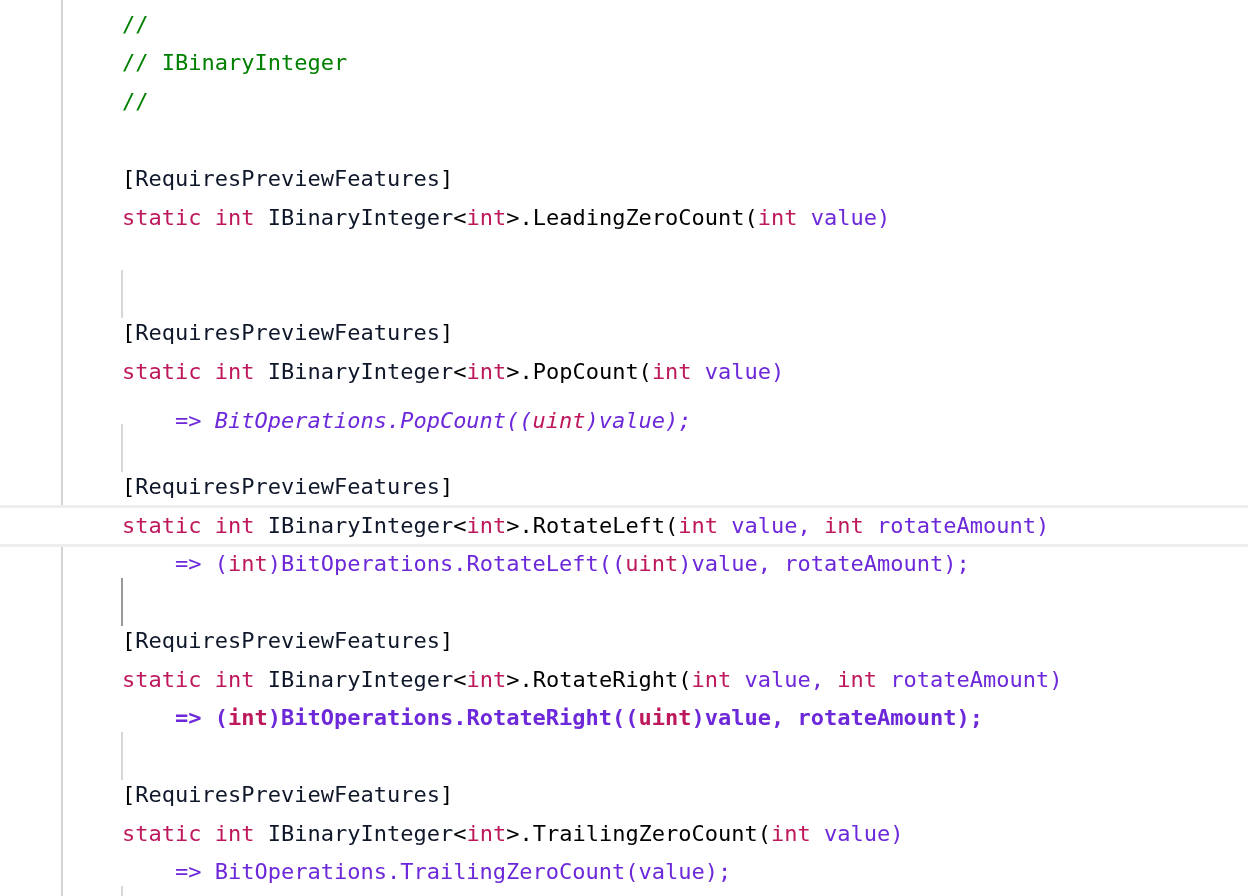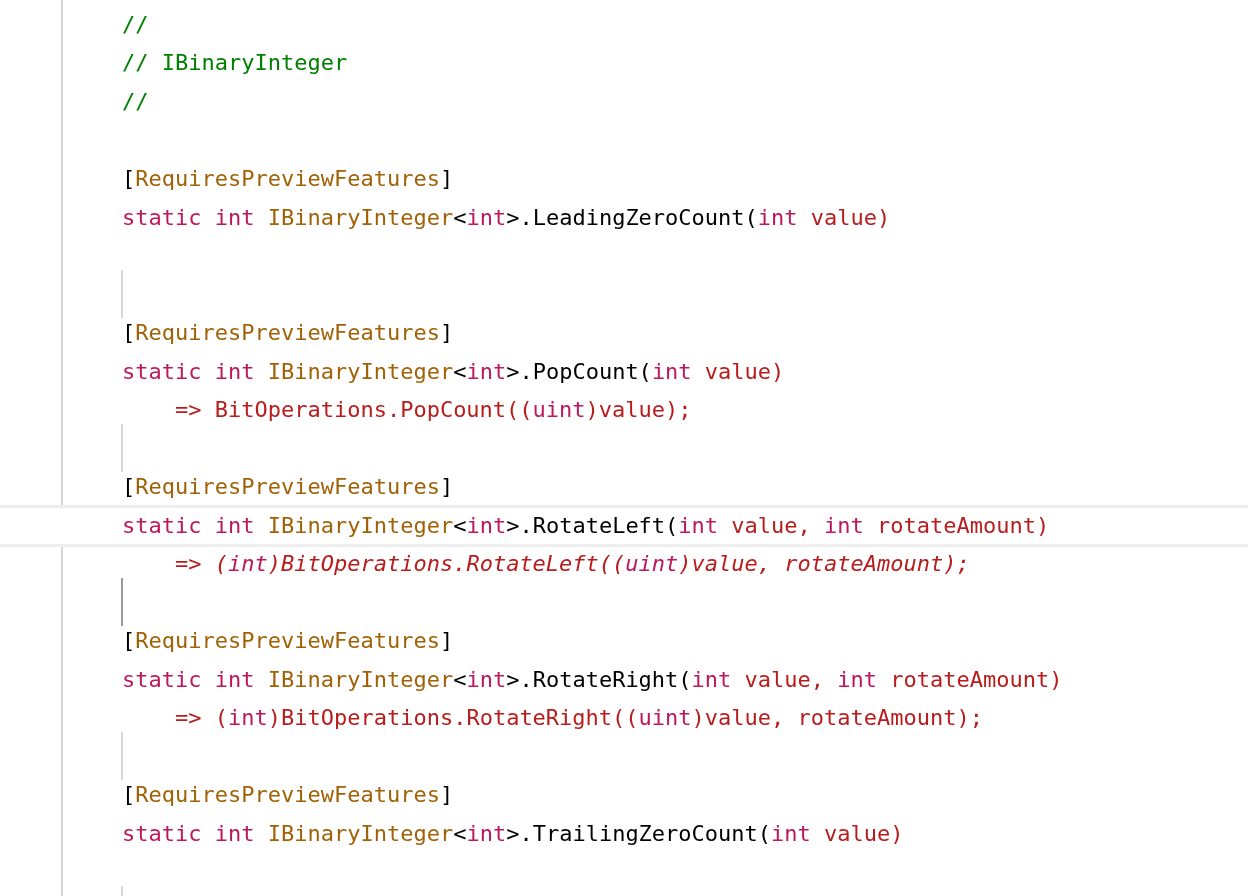--- a/index.html
+++ b/index.html
@@ -74,23 +74,23 @@
   .indent-guide {
     position: absolute;
     width: 2px;
     background: #d7d7d7;
   }
   .indent-guide.active {
     background: #9a9a9a;
   }
 
   .tok-kw      { color: #be185d; }
-  .tok-type    { color: #a16207; }
+  .tok-type    { color: #0f172a; }
   .tok-comment { color: #008000; }
-  .tok-plain   { color: #b91c1c; }
+  .tok-plain   { color: #6d28d9; }
   .tok-punct   { color: #000000; }
 </style>
 </head>
 <body>
 
 <div class="editor">
 
   <div class="gutter"></div>
   <div class="gutter-separator"></div>
 
@@ -99,32 +99,33 @@
   <div class="code-surface" id="code-surface">
       <div class="line" style="top: 6px;"><span class="tok-comment">//</span></div>
       <div class="line" style="top: 44px;"><span class="tok-comment">// IBinaryInteger</span></div>
       <div class="line" style="top: 83px;"><span class="tok-comment">//</span></div>
       <div class="line" style="top: 122px;"></div>
       <div class="line" style="top: 160px;"><span class="tok-punct">[</span><span class="tok-type">RequiresPreviewFeatures</span><span class="tok-punct">]</span></div>
       <div class="line" style="top: 199px;"><span class="tok-kw">static</span><span class="tok-plain"> </span><span class="tok-kw">int</span><span class="tok-plain"> </span><span class="tok-type">IBinaryInteger</span><span class="tok-punct">&lt;</span><span class="tok-kw">int</span><span class="tok-punct">&gt;.LeadingZeroCount(</span><span class="tok-kw">int</span><span class="tok-plain"> value)</span></div>
       <div class="line" style="top: 276px;"></div>
       <div class="line" style="top: 314px;"><span class="tok-punct">[</span><span class="tok-type">RequiresPreviewFeatures</span><span class="tok-punct">]</span></div>
       <div class="line" style="top: 353px;"><span class="tok-kw">static</span><span class="tok-plain"> </span><span class="tok-kw">int</span><span class="tok-plain"> </span><span class="tok-type">IBinaryInteger</span><span class="tok-punct">&lt;</span><span class="tok-kw">int</span><span class="tok-punct">&gt;.PopCount(</span><span class="tok-kw">int</span><span class="tok-plain"> value)</span></div>
-      <div class="line" style="top: 391px;"><span class="tok-plain">    =&gt; BitOperations.PopCount((</span><span class="tok-kw">uint</span><span class="tok-plain">)value);</span></div>
+      <div class="line" style="top: 402px; font-style: italic;"><span class="tok-plain">    =&gt; BitOperations.PopCount((</span><span class="tok-kw">uint</span><span class="tok-plain">)value);</span></div>
       <div class="line" style="top: 430px;"></div>
       <div class="line" style="top: 468px;"><span class="tok-punct">[</span><span class="tok-type">RequiresPreviewFeatures</span><span class="tok-punct">]</span></div>
       <div class="line" style="top: 507px;"><span class="tok-kw">static</span><span class="tok-plain"> </span><span class="tok-kw">int</span><span class="tok-plain"> </span><span class="tok-type">IBinaryInteger</span><span class="tok-punct">&lt;</span><span class="tok-kw">int</span><span class="tok-punct">&gt;.RotateLeft(</span><span class="tok-kw">int</span><span class="tok-plain"> value, </span><span class="tok-kw">int</span><span class="tok-plain"> rotateAmount)</span></div>
-      <div class="line" style="top: 545px; font-style: italic;"><span class="tok-plain">    =&gt; (</span><span class="tok-kw">int</span><span class="tok-plain">)BitOperations.RotateLeft((</span><span class="tok-kw">uint</span><span class="tok-plain">)value, rotateAmount);</span></div>
+      <div class="line" style="top: 545px;"><span class="tok-plain">    =&gt; (</span><span class="tok-kw">int</span><span class="tok-plain">)BitOperations.RotateLeft((</span><span class="tok-kw">uint</span><span class="tok-plain">)value, rotateAmount);</span></div>
       <div class="line" style="top: 584px;"></div>
       <div class="line" style="top: 622px;"><span class="tok-punct">[</span><span class="tok-type">RequiresPreviewFeatures</span><span class="tok-punct">]</span></div>
       <div class="line" style="top: 661px;"><span class="tok-kw">static</span><span class="tok-plain"> </span><span class="tok-kw">int</span><span class="tok-plain"> </span><span class="tok-type">IBinaryInteger</span><span class="tok-punct">&lt;</span><span class="tok-kw">int</span><span class="tok-punct">&gt;.RotateRight(</span><span class="tok-kw">int</span><span class="tok-plain"> value, </span><span class="tok-kw">int</span><span class="tok-plain"> rotateAmount)</span></div>
-      <div class="line" style="top: 699px;"><span class="tok-plain">    =&gt; (</span><span class="tok-kw">int</span><span class="tok-plain">)BitOperations.RotateRight((</span><span class="tok-kw">uint</span><span class="tok-plain">)value, rotateAmount);</span></div>
+      <div class="line" style="top: 699px; font-weight: bold;"><span class="tok-plain">    =&gt; (</span><span class="tok-kw">int</span><span class="tok-plain">)BitOperations.RotateRight((</span><span class="tok-kw">uint</span><span class="tok-plain">)value, rotateAmount);</span></div>
       <div class="line" style="top: 738px;"></div>
       <div class="line" style="top: 776px;"><span class="tok-punct">[</span><span class="tok-type">RequiresPreviewFeatures</span><span class="tok-punct">]</span></div>
       <div class="line" style="top: 815px;"><span class="tok-kw">static</span><span class="tok-plain"> </span><span class="tok-kw">int</span><span class="tok-plain"> </span><span class="tok-type">IBinaryInteger</span><span class="tok-punct">&lt;</span><span class="tok-kw">int</span><span class="tok-punct">&gt;.TrailingZeroCount(</span><span class="tok-kw">int</span><span class="tok-plain"> value)</span></div>
+      <div class="line" style="top: 853px;"><span class="tok-plain">    =&gt; BitOperations.TrailingZeroCount(value);</span></div>
       <div class="line" style="top: 892px;"></div>
       <div class="indent-guide" style="left: 121px; top: 270px; height: 48px;"></div>
       <div class="indent-guide" style="left: 121px; top: 424px; height: 48px;"></div>
       <div class="indent-guide active" style="left: 121px; top: 578px; height: 48px;"></div>
       <div class="indent-guide" style="left: 121px; top: 732px; height: 48px;"></div>
       <div class="indent-guide" style="left: 121px; top: 886px; height: 10px;"></div>
     </div>
 
 </div>
 

